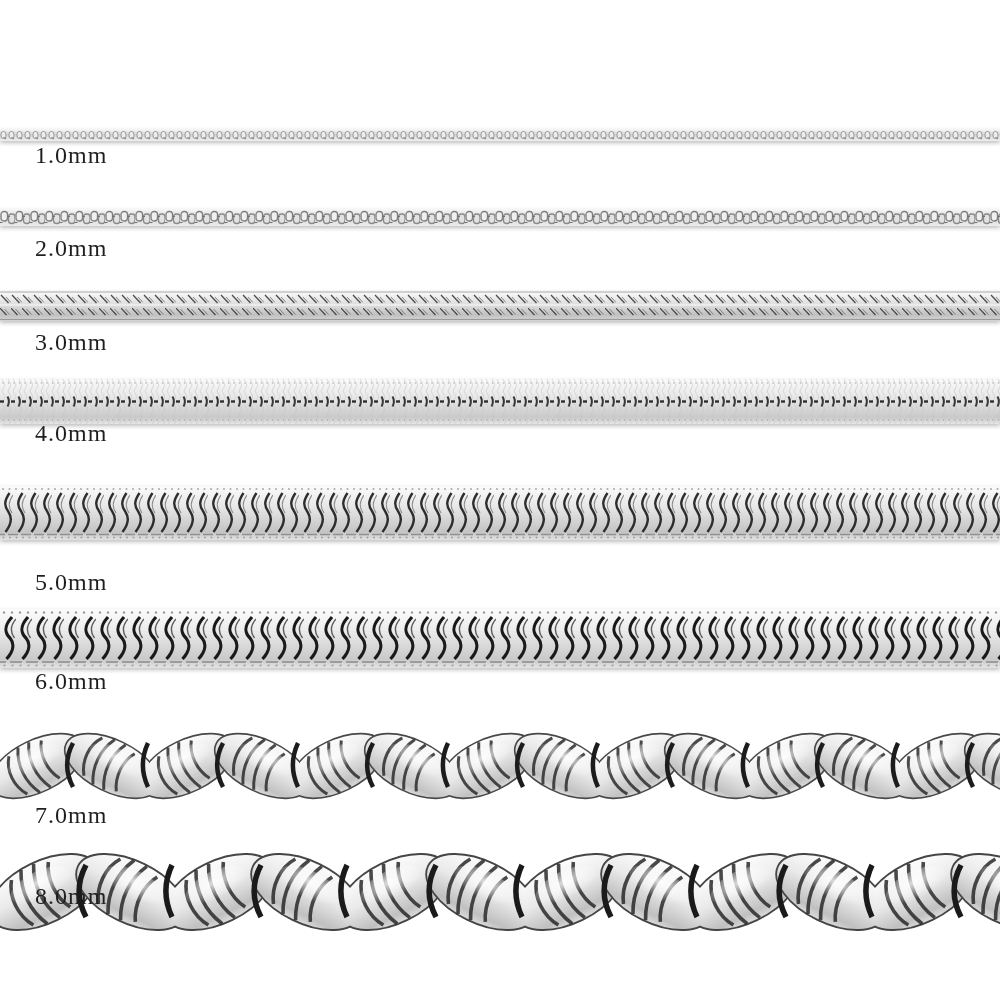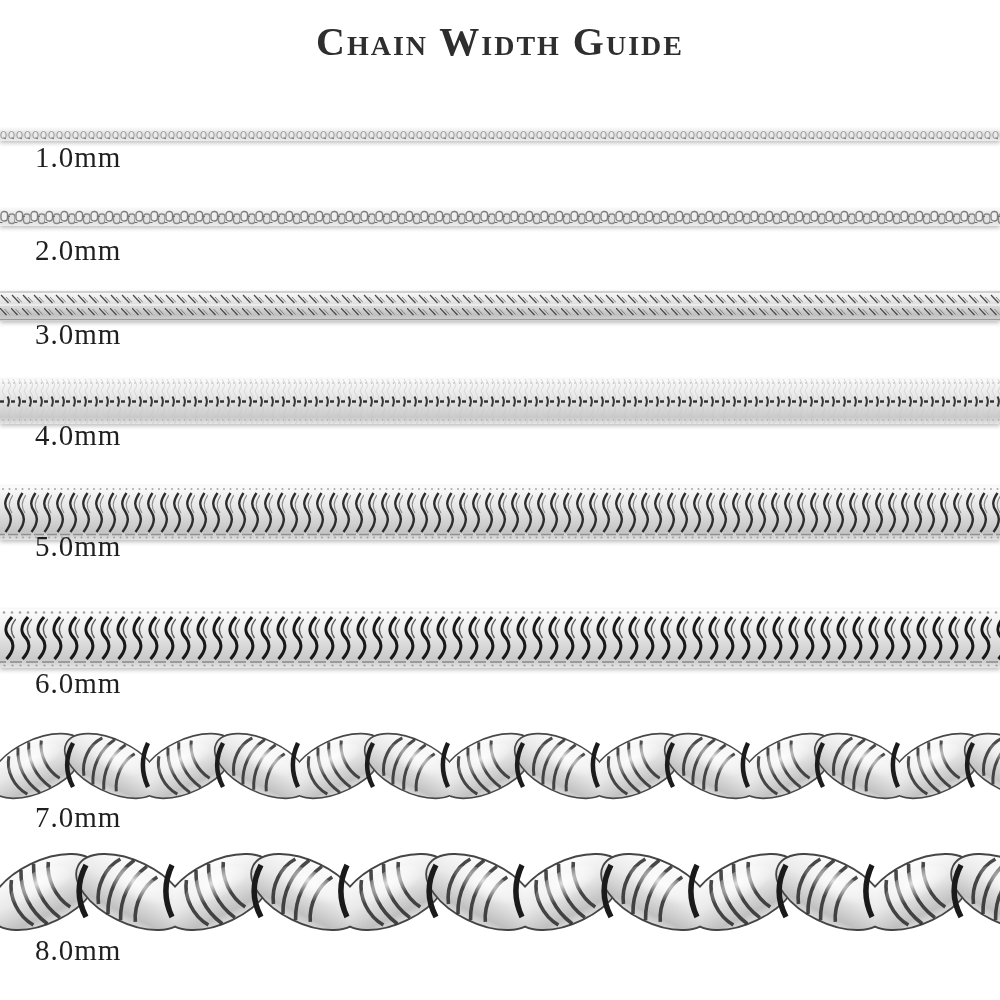--- a/index.html
+++ b/index.html
@@ -8,30 +8,29 @@
     overflow:hidden;font-family:"Liberation Serif", serif;
   }
   .title{
     position:absolute;top:18px;left:0;width:1000px;text-align:center;
     font-variant:small-caps;font-weight:600;font-size:40px;letter-spacing:2px;
     color:#2e2e2e;
   }
   .chain{position:absolute;left:0;display:block;}
   .chain.shadowed{filter:drop-shadow(0 2px 2px rgba(110,110,110,.45));}
   .size-label{
-    position:absolute;left:35px;font-size:29px;color:#1f1f1f;
+    position:absolute;left:35px;font-size:24px;color:#1f1f1f;
     letter-spacing:1px;line-height:1;
   }
 </style>
 </head>
 <body>
 
 <div class="stage">
 
-  <div class="title">Chain Width Guide</div>
 
   <svg class="chain shadowed" style="top:129px" width="1000" height="12">
     <defs>
       <linearGradient id="g1" x1="0" y1="0" x2="0" y2="1">
         <stop offset="0" stop-color="#f7f7f7"></stop>
           <stop offset="0.5" stop-color="#d6d6d6"></stop>
           <stop offset="1" stop-color="#efefef"></stop>
       </linearGradient>
       <pattern id="p1" width="8" height="12" patternUnits="userSpaceOnUse">
         <rect width="8" height="12" fill="url(#g1)"></rect>
@@ -75,21 +74,21 @@
         <path d="M6,6 l5,5.5" stroke="#6a6a6a" stroke-width="0.8" fill="none"></path>
         <path d="M-1,16 l7.5,8" stroke="#444444" stroke-width="1.2" fill="none"></path>
         <path d="M4.5,18 l5,5.5" stroke="#6a6a6a" stroke-width="0.8" fill="none"></path>
         <path d="M0,14 h11" stroke="#f2f2f2" stroke-width="1.4"></path>
         <path d="M0,1 h11" stroke="#a8a8a8" stroke-width="1"></path>
         <path d="M0,28.5 h11" stroke="#9a9a9a" stroke-width="1.2"></path>
       </pattern>
     </defs>
     <rect width="1000" height="30" fill="url(#p3)"></rect>
   </svg>
-  <div class="size-label" style="top:320px">3.0mm</div>
+  <div class="size-label" style="top:330px">3.0mm</div>
 
   <svg class="chain shadowed" style="top:379px" width="1000" height="45">
     <defs>
       <linearGradient id="g4" x1="0" y1="0" x2="0" y2="1">
         <stop offset="0" stop-color="#fafafa"></stop>
           <stop offset="0.5" stop-color="#e3e3e3"></stop>
         <stop offset="0.85" stop-color="#c9c9c9"></stop>
           <stop offset="1" stop-color="#e6e6e6"></stop>
       </linearGradient>
       <pattern id="p4" width="11" height="45" patternUnits="userSpaceOnUse">
@@ -122,21 +121,21 @@
           <circle cx="9.5" cy="3" r="1" fill="#a9a9a9"></circle>
         <path d="M9.5,7 C4,15 4,20 8.5,26 C12.5,32 11,39 5.5,46" stroke="#2d2d2d" stroke-width="2.4" fill="none"></path>
         <path d="M13,9 C8,16 8,21 12,27" stroke="#8a8a8a" stroke-width="1.2" fill="none"></path>
         <path d="M0,48.5 h5 m3,0 h5" stroke="#8f8f8f" stroke-width="1.6" fill="none"></path>
         <circle cx="3.5" cy="51.5" r="1" fill="#9f9f9f"></circle>
           <circle cx="10" cy="51.5" r="1" fill="#9f9f9f"></circle>
       </pattern>
     </defs>
     <rect width="1000" height="54" fill="url(#p5)"></rect>
   </svg>
-  <div class="size-label" style="top:532px">5.0mm</div>
+  <div class="size-label" style="top:570px">5.0mm</div>
 
   <svg class="chain shadowed" style="top:609px" width="1000" height="59">
     <defs>
       <linearGradient id="g6" x1="0" y1="0" x2="0" y2="1">
         <stop offset="0" stop-color="#fcfcfc"></stop>
           <stop offset="0.35" stop-color="#ececec"></stop>
         <stop offset="0.85" stop-color="#c9c9c9"></stop>
           <stop offset="1" stop-color="#e4e4e4"></stop>
       </linearGradient>
       <pattern id="p6" width="16" height="59" patternUnits="userSpaceOnUse">
@@ -207,15 +206,15 @@
           <ellipse cx="131" cy="46" rx="59" ry="31" fill="url(#g8)" stroke="#454545" stroke-width="1.8"></ellipse>
           <path d="M107,21 C97,35 97,56 107,71 M120,16 C110,35 110,57 120,76 M134,16 C124,35 124,57 134,76 M148,21 C139,35 139,56 148,71" stroke="#292929" stroke-width="3.6" fill="none" opacity="0.85"></path>
           <ellipse cx="131" cy="38" rx="33" ry="14" fill="url(#hl8)"></ellipse>
         </g>
         <path d="M86,19 C77,36 77,54 86,71" stroke="#1a1a1a" stroke-width="5.5" fill="none"></path>
         <path d="M172,19 C164,36 164,54 172,71" stroke="#1a1a1a" stroke-width="5.5" fill="none"></path>
       </pattern>
     </defs>
     <rect width="1000" height="92" fill="url(#p8)"></rect>
   </svg>
-  <div class="size-label" style="top:936px">8.0mm</div>
+  <div class="size-label" style="top:884px">8.0mm</div>
 
 </div>
 
 </body></html>

